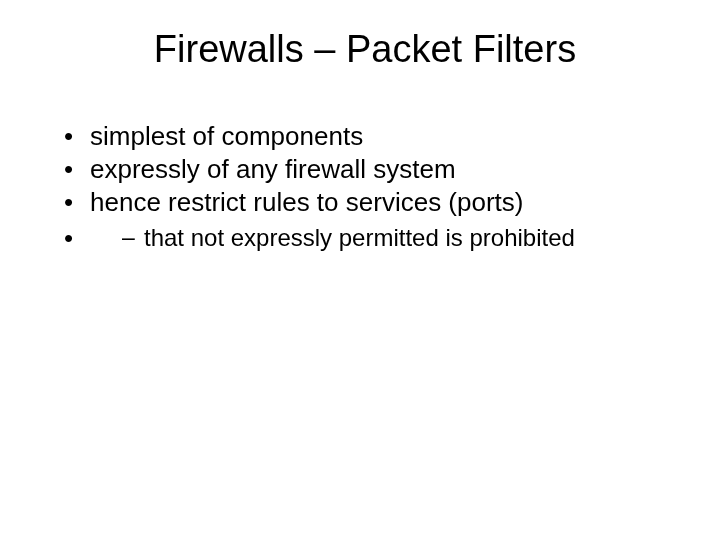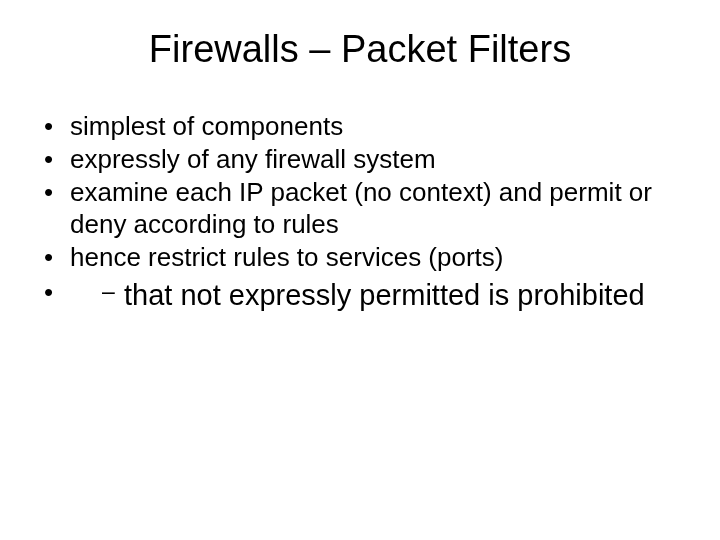--- a/index.html
+++ b/index.html
@@ -9,35 +9,36 @@
     height: 540px;
     background: #ffffff;
     font-family: Arial, Helvetica, sans-serif;
     color: #000000;
   }
   .slide {
     width: 720px;
     height: 540px;
     position: relative;
     box-sizing: border-box;
+    padding-left: 10px;
   }
   .title {
     text-align: center;
     font-size: 38px;
     font-weight: normal;
     padding-top: 28px;
     padding-bottom: 10px;
     letter-spacing: 0px;
   }
   .body {
     padding: 30px 40px 0 40px;
   }
   ul.level1 {
     list-style: none;
-    margin: 0;
+    margin: 10px;
     padding: 0;
   }
   ul.level1 > li {
     position: relative;
     padding-left: 30px;
     font-size: 26px;
     line-height: 1.2;
     margin-bottom: 2px;
   }
   ul.level1 > li::before {
@@ -48,42 +49,41 @@
     font-size: 26px;
   }
   ul.level2 {
     list-style: none;
     margin: 4px 0 0 0;
     padding: 0 0 0 32px;
   }
   ul.level2 > li {
     position: relative;
     padding-left: 22px;
-    font-size: 29px;
+    font-size: 24px;
     line-height: 1.25;
     margin-bottom: 1px;
   }
   ul.level2 > li::before {
     content: "–";
     position: absolute;
     left: 0;
     top: 0;
     font-size: 23px;
   }
 </style>
 </head>
 <body>
 
 <div class="slide">
   <div class="title">Firewalls – Packet Filters</div>
   <div class="body">
     <ul class="level1">
       <li><span>simplest of components</span></li>
       <li><span>expressly of any firewall system</span></li>
-      <li><span>examine each IP packet (no context) and permit or deny according to rules</span></li>
       <li><span>hence restrict rules to services (ports)</span></li>
       <li>
         <ul class="level2">
           <li><span>that not expressly permitted is prohibited</span></li>
         </ul>
       </li>
     </ul>
   </div>
 </div>
 

